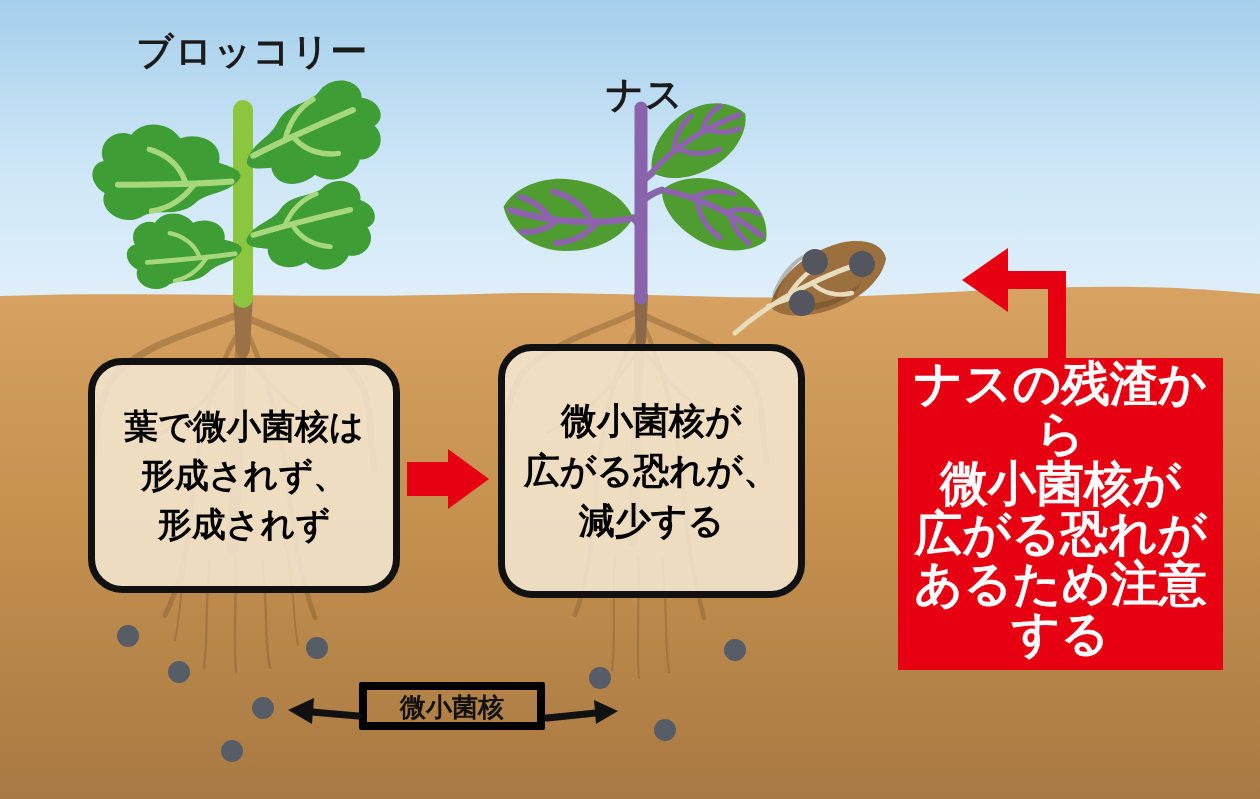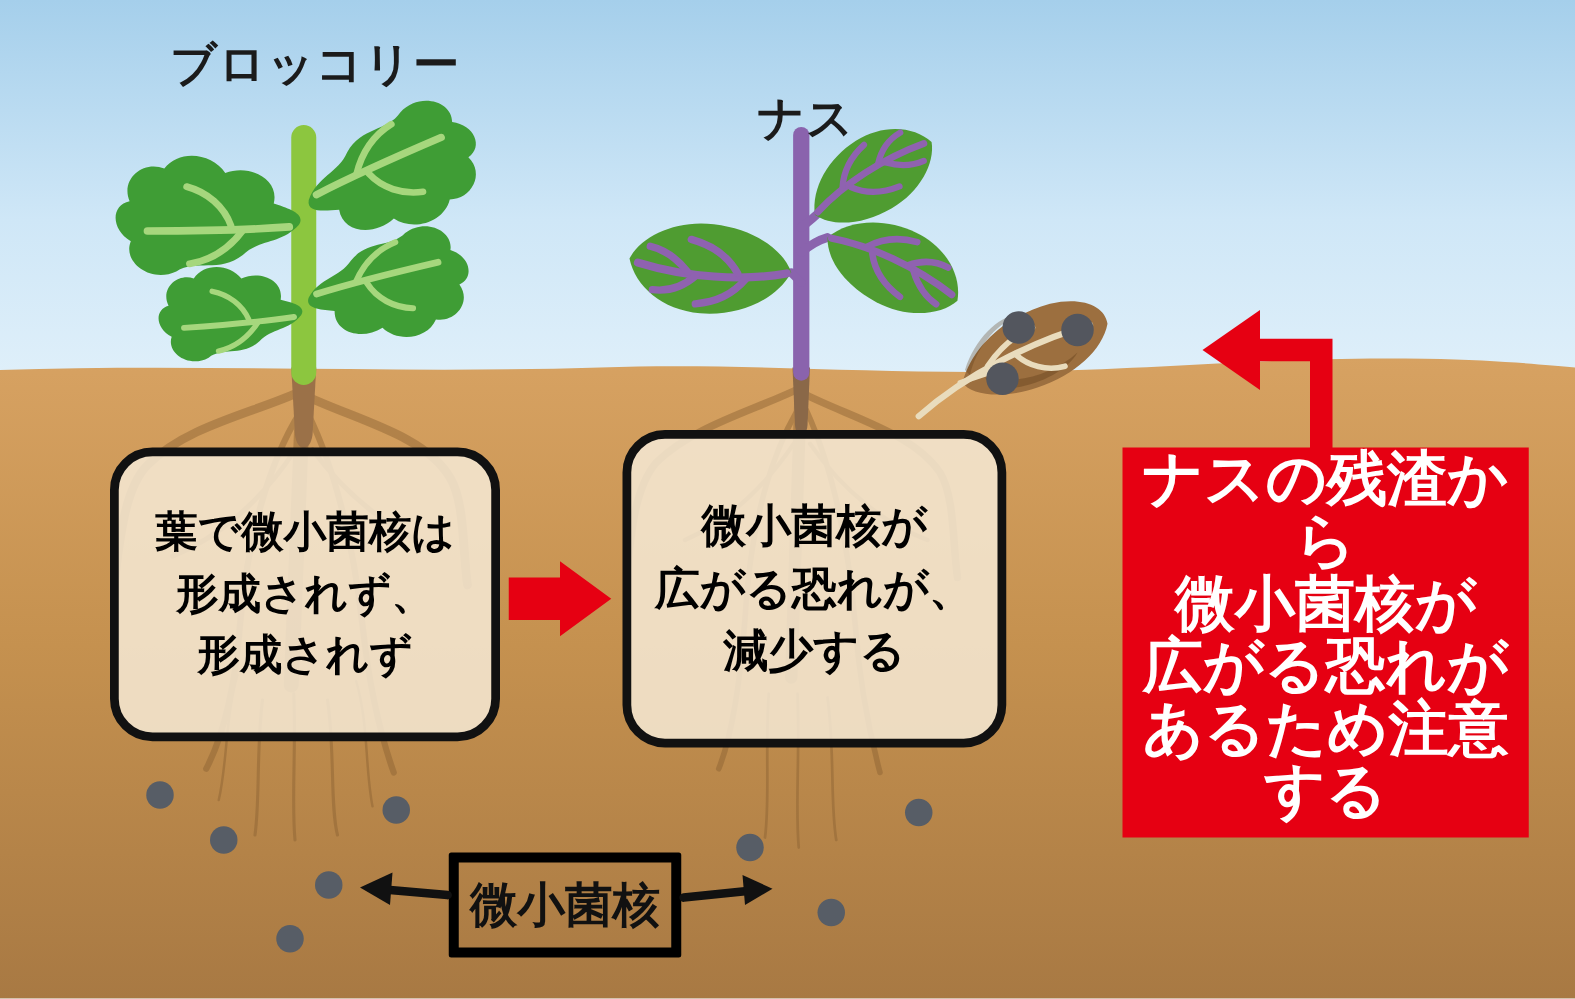--- a/index.html
+++ b/index.html
@@ -24,24 +24,24 @@
   }
   #note-broccoli{left:88px;top:358px;width:312px;height:235px;font-size:34px;line-height:49px;}
   #note-eggplant{left:498px;top:344px;width:307px;height:254px;font-size:36px;line-height:50px;}
   .warning-box{
     position:absolute;box-sizing:border-box;left:898px;top:358px;width:325px;height:312px;
     background:#e60012;color:#ffffff;font-weight:700;font-size:48px;line-height:50px;
     display:flex;flex-direction:column;justify-content:center;align-items:center;
     text-align:center;padding-bottom:10px;
   }
   .sclerotia-label-box{
-    position:absolute;box-sizing:border-box;left:359px;top:682px;width:186px;height:84px;
+    position:absolute;box-sizing:border-box;left:359px;top:682px;width:186px;height:48px;
     border:8px solid #000;border-radius:2px;background:transparent;
-    display:flex;justify-content:center;align-items:center;
-    font-size:38px;font-weight:700;color:#111;white-space:nowrap;
+    display:flex;justify-content:center;
+    font-size:26px;font-weight:700;color:#111;white-space:nowrap;
   }
   .overlay{pointer-events:none;}
 </style>
 </head>
 <body>
 
 <div class="stage">
 
   <svg width="1260" height="799" viewBox="0 0 1260 799">
     <defs>

